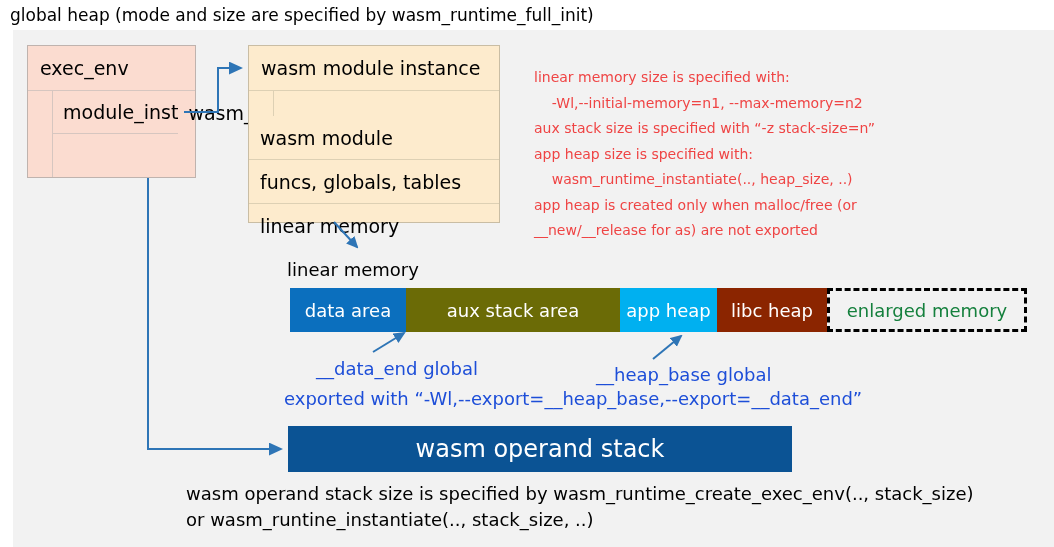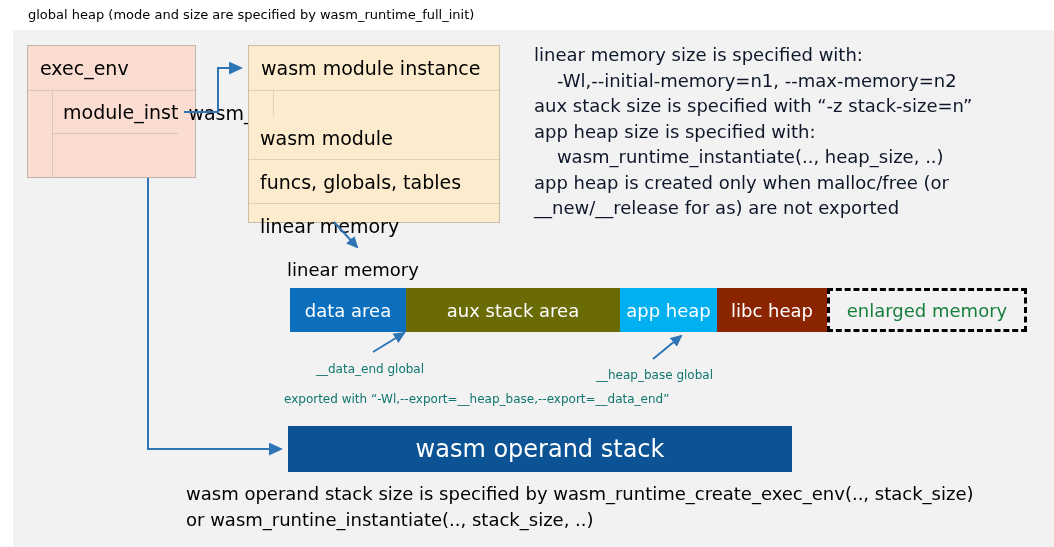--- a/index.html
+++ b/index.html
@@ -20,23 +20,23 @@
   #canvas {
     position: absolute;
     left: 0; top: 0;
     width: 1054px;
     height: 547px;
   }
 
   
   .title-text {
     position: absolute;
-    left: 28px;
+    left: 10px;
     top: 3px;
-    font-size: 13px;
+    font-size: 17px;
     line-height: 24px;
     white-space: nowrap;
     color: #000;
   }
 
   
   .panel {
     position: absolute;
     left: 13px;
     top: 30px;
@@ -132,26 +132,26 @@
     box-sizing: border-box;
   }
   .mod-inst .sub-row.bordered {
     border-bottom: 1px solid #ddd0b4;
   }
 
   
   .notes-right {
     position: absolute;
     left: 534px;
-    top: 42px;
+    top: 65px;
     width: 510px;
-    font-size: 18px;
+    font-size: 14px;
     line-height: 25.5px;
     white-space: pre;
-    color: #0f172a;
+    color: #ef4444;
   }
 
   
   .lm-label {
     position: absolute;
     left: 287px;
     top: 258px;
     font-size: 18px;
     line-height: 24px;
     color: #000;
@@ -174,24 +174,24 @@
     font-size: 18px;
     white-space: nowrap;
   }
   .mem-seg.enlarged {
     border: 3px dashed #000000;
   }
 
   
   .callout {
     position: absolute;
-    font-size: 12px;
+    font-size: 18px;
     line-height: 24px;
     white-space: nowrap;
-    color: #0f766e;
+    color: #1d4ed8;
   }
   .data-end-label  { left: 316px; top: 357px; }
   .heap-base-label { left: 596px; top: 363px; }
   .export-line     { left: 284px; top: 387px; }
 
   
   .operand-stack {
     position: absolute;
     left: 288px;
     top: 426px;

